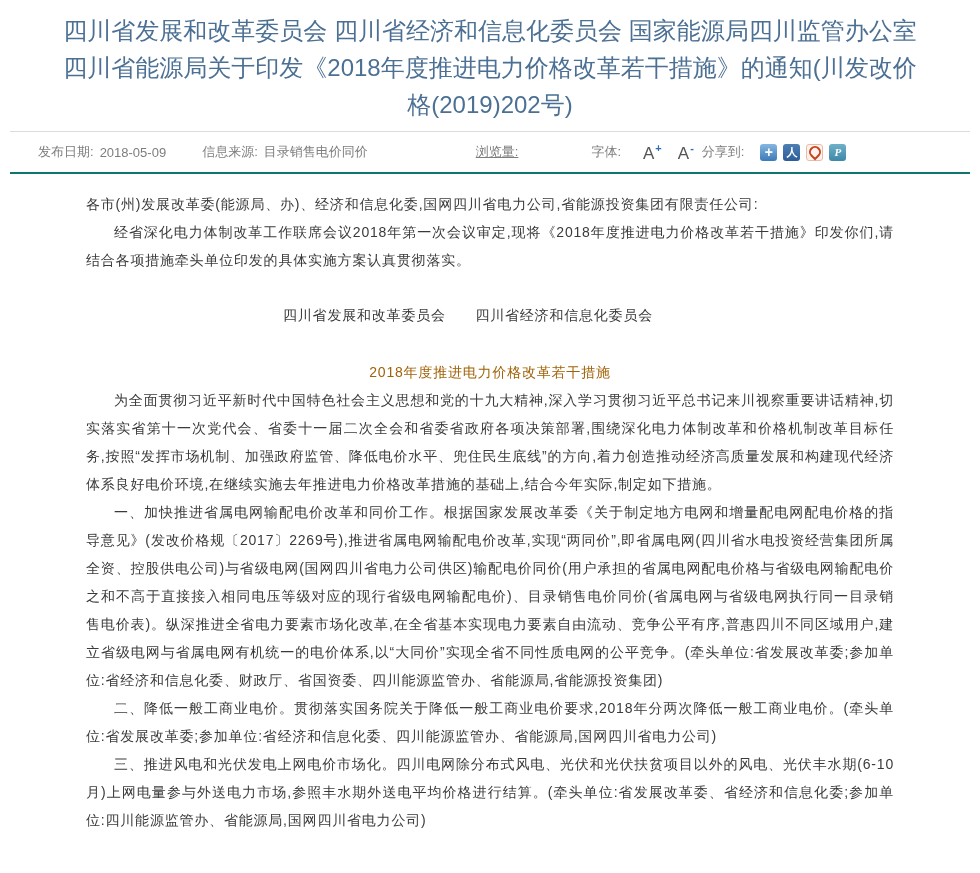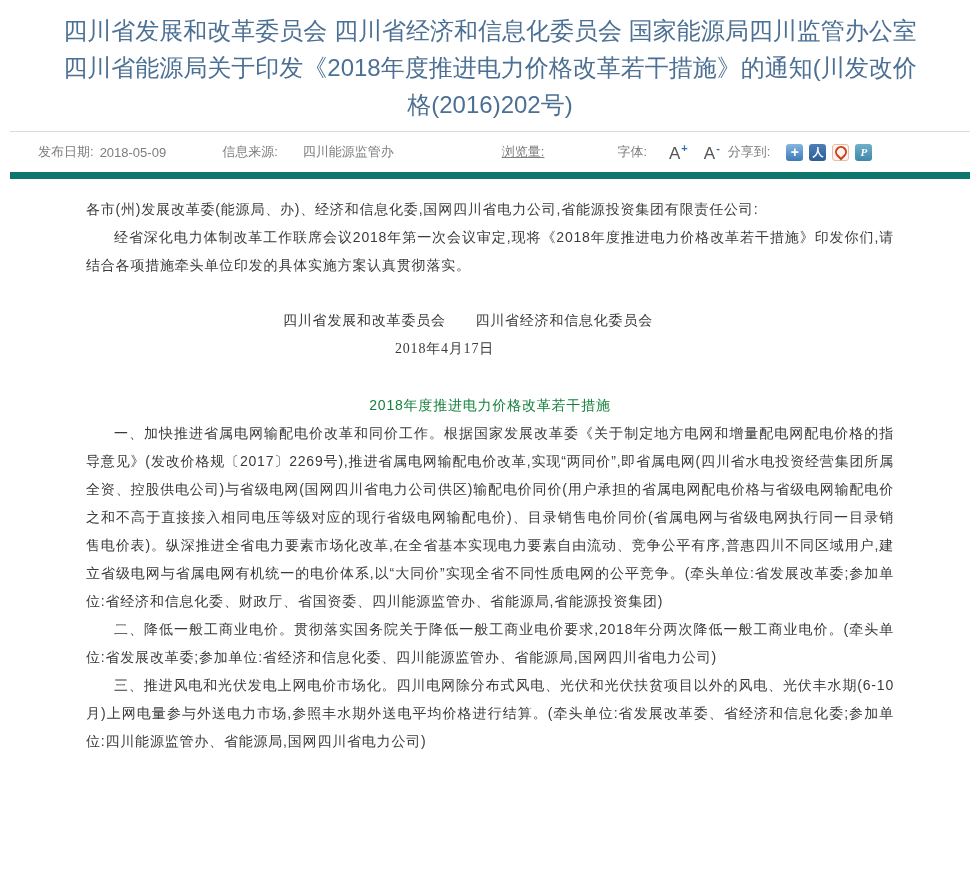--- a/index.html
+++ b/index.html
@@ -9,27 +9,27 @@
     -webkit-font-smoothing:antialiased;
   }
   .title{
     margin:12px auto 0;width:856px;
     text-align:center;
     font-size:24px;line-height:37px;font-weight:400;
     color:#4c7094;
   }
   .meta{
     margin:8px 10px 0;height:40px;
-    border-top:1px solid #dcdcdc;border-bottom:7px solid #0f766e;
+    border-top:1px solid #dcdcdc;border-bottom:2px solid #0f766e;
     display:flex;align-items:center;
     font-size:13px;color:#7d7d7d;white-space:nowrap;text-align:right;
   }
   .meta .m-item{display:inline-flex;align-items:center;}
   .m-date{margin-left:28px;}
-  .m-source{margin-left:56px;gap:19px;}
+  .m-source{margin-left:36px;}
   .m-views{margin-left:108px;text-decoration:underline;}
   .m-font{margin-left:67px;}
   .m-share{margin-left:8px;}
   .m-item .lbl{margin-right:6px;}
   .font-btn{
     display:inline-block;margin-left:16px;cursor:pointer;
     font-size:17px;color:#555;text-decoration:none;line-height:1;
   }
   .font-btn sup{
     font-size:11px;font-weight:bold;color:#2d6fb0;margin-left:1px;
@@ -56,36 +56,36 @@
     color:#3a3a3a;text-align:justify;
   }
   .doc p{margin:0;}
   .doc .indent{text-indent:2em;}
   .sig{margin-top:28px;}
   .sig div{line-height:28px;font-family:Liberation Serif, serif;}
   .sig-line{margin-left:197px;}
   .sig-date{margin-left:309px;}
   .doc-title{
     margin:28px 0 0;font-size:14px;font-weight:400;
-    text-align:center;line-height:28px;letter-spacing:0.8px;color:#15803d;
+    text-align:center;line-height:28px;letter-spacing:0.8px;color:#a16207;
   }
 </style>
 </head>
 <body>
 
-<h1 class="title">四川省发展和改革委员会 四川省经济和信息化委员会 国家能源局四川监管办公室 四川省能源局关于印发《2018年度推进电力价格改革若干措施》的通知(川发改价格(2016)202号)</h1>
+<h1 class="title">四川省发展和改革委员会 四川省经济和信息化委员会 国家能源局四川监管办公室 四川省能源局关于印发《2018年度推进电力价格改革若干措施》的通知(川发改价格(2019)202号)</h1>
 
 <div class="meta">
   <span class="m-item m-date">
     <span class="lbl">发布日期:</span>
     <span>2018-05-09</span>
   </span>
   <span class="m-item m-source">
     <span class="lbl">信息来源:</span>
-    <span>四川能源监管办</span>
+    <span>目录销售电价同价</span>
   </span>
   <span class="m-item m-views">
     <span class="lbl">浏览量:</span>
     <span></span>
   </span>
   <span class="m-item m-font">
     <span class="lbl">字体:</span>
     <a class="font-btn"><span>A</span><sup>+</sup></a>
     <a class="font-btn"><span>A</span><sup>-</sup></a>
   </span>
@@ -101,21 +101,21 @@
     </span>
   </span>
 </div>
 
 <div class="doc">
   <p>各市(州)发展改革委(能源局、办)、经济和信息化委,国网四川省电力公司,省能源投资集团有限责任公司:</p>
   <p class="indent">经省深化电力体制改革工作联席会议2018年第一次会议审定,现将《2018年度推进电力价格改革若干措施》印发你们,请结合各项措施牵头单位印发的具体实施方案认真贯彻落实。</p>
 
   <div class="sig">
     <div class="sig-line">四川省发展和改革委员会　　四川省经济和信息化委员会</div>
-    <div class="sig-date">2018年4月17日</div>
   </div>
 
   <h2 class="doc-title">2018年度推进电力价格改革若干措施</h2>
 
+  <p class="indent">为全面贯彻习近平新时代中国特色社会主义思想和党的十九大精神,深入学习贯彻习近平总书记来川视察重要讲话精神,切实落实省第十一次党代会、省委十一届二次全会和省委省政府各项决策部署,围绕深化电力体制改革和价格机制改革目标任务,按照“发挥市场机制、加强政府监管、降低电价水平、兜住民生底线”的方向,着力创造推动经济高质量发展和构建现代经济体系良好电价环境,在继续实施去年推进电力价格改革措施的基础上,结合今年实际,制定如下措施。</p>
   <p class="indent">一、加快推进省属电网输配电价改革和同价工作。根据国家发展改革委《关于制定地方电网和增量配电网配电价格的指导意见》(发改价格规〔2017〕2269号),推进省属电网输配电价改革,实现“两同价”,即省属电网(四川省水电投资经营集团所属全资、控股供电公司)与省级电网(国网四川省电力公司供区)输配电价同价(用户承担的省属电网配电价格与省级电网输配电价之和不高于直接接入相同电压等级对应的现行省级电网输配电价)、目录销售电价同价(省属电网与省级电网执行同一目录销售电价表)。纵深推进全省电力要素市场化改革,在全省基本实现电力要素自由流动、竞争公平有序,普惠四川不同区域用户,建立省级电网与省属电网有机统一的电价体系,以“大同价”实现全省不同性质电网的公平竞争。(牵头单位:省发展改革委;参加单位:省经济和信息化委、财政厅、省国资委、四川能源监管办、省能源局,省能源投资集团)</p>
   <p class="indent">二、降低一般工商业电价。贯彻落实国务院关于降低一般工商业电价要求,2018年分两次降低一般工商业电价。(牵头单位:省发展改革委;参加单位:省经济和信息化委、四川能源监管办、省能源局,国网四川省电力公司)</p>
   <p class="indent">三、推进风电和光伏发电上网电价市场化。四川电网除分布式风电、光伏和光伏扶贫项目以外的风电、光伏丰水期(6-10月)上网电量参与外送电力市场,参照丰水期外送电平均价格进行结算。(牵头单位:省发展改革委、省经济和信息化委;参加单位:四川能源监管办、省能源局,国网四川省电力公司)</p>
 </div>
 
 </body></html>

